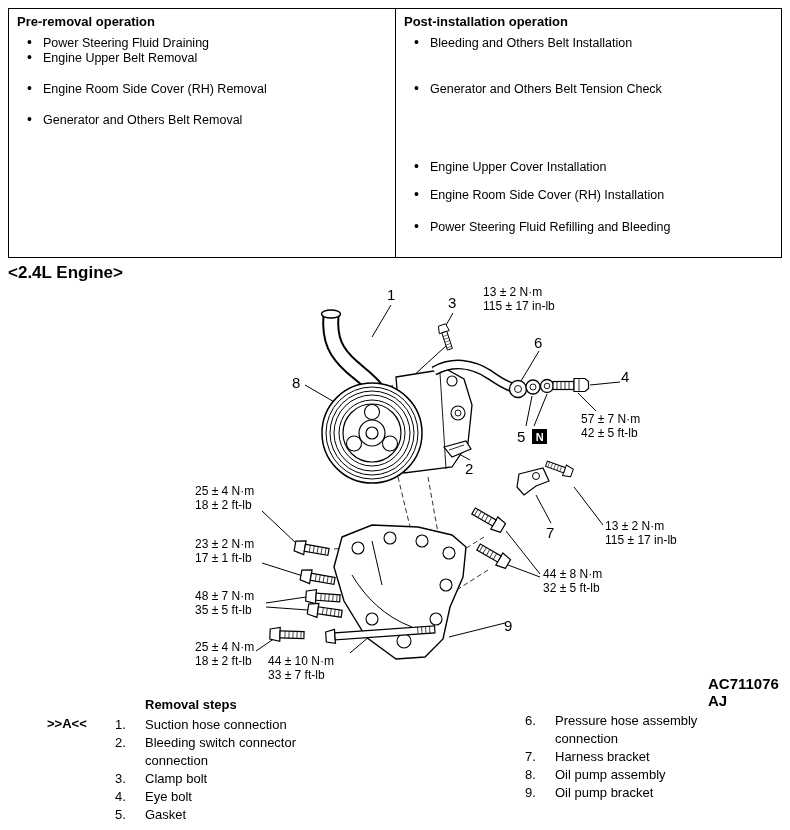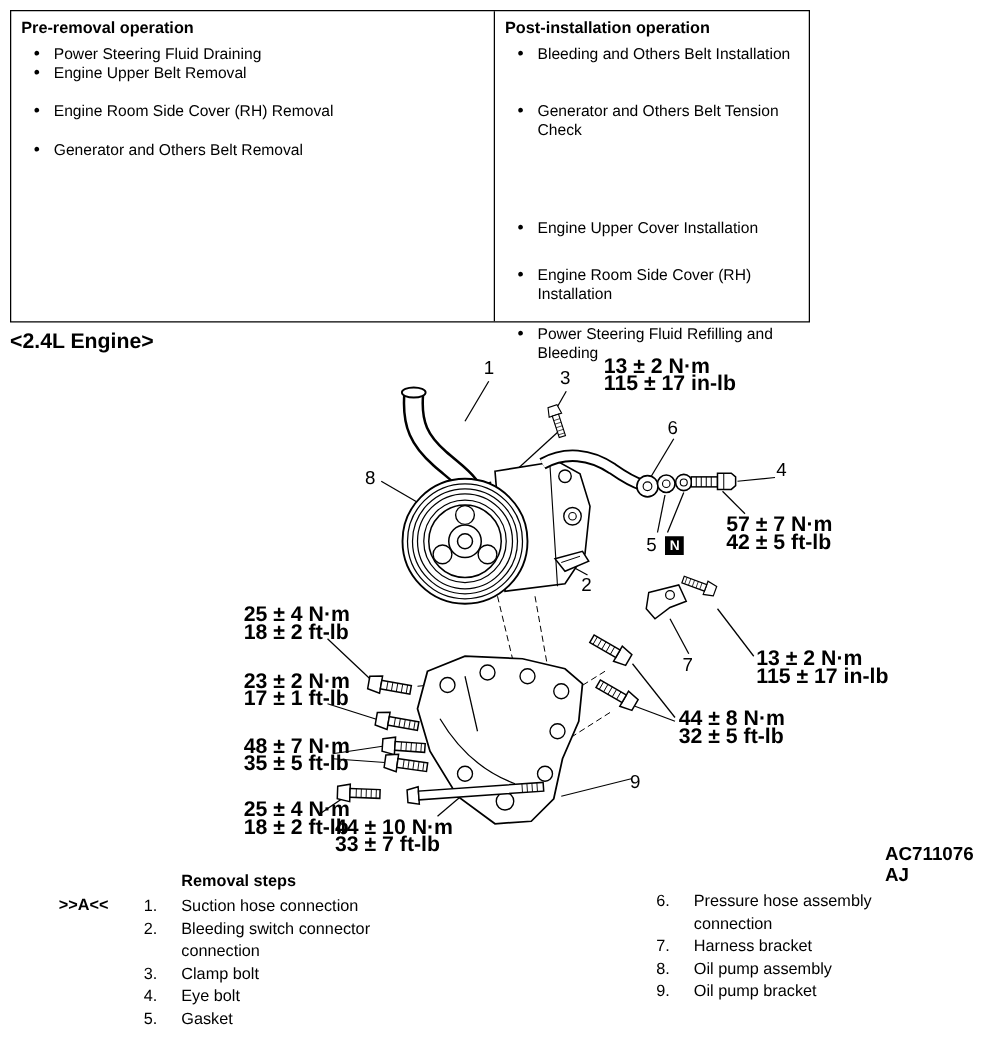--- a/index.html
+++ b/index.html
@@ -1,37 +1,37 @@
 <!DOCTYPE html>
 <html><head>
 <meta charset="utf-8">
 <style>
   * { margin:0; padding:0; box-sizing:border-box; }
   html,body { width:790px; height:830px; background:#fff; color:#000;
     font-family:"Liberation Sans", sans-serif; }
   body { position:relative; overflow:hidden; }
 
   
-  .op-table { position:absolute; left:8px; top:8px; width:640px; height:250px;
+  .op-table { position:absolute; left:8px; top:8px; width:774px; height:250px;
     border:1.5px solid #000; display:flex; }
   .op-cell { padding:5px 8px; }
   .op-cell.pre { width:387px; border-right:1.5px solid #000; }
   .op-cell.post { flex:1; }
   .op-header { font-weight:bold; font-size:13px; margin-bottom:7px; }
   .op-item { font-size:12.5px; line-height:15px; position:relative; padding-left:26px; }
   .op-item::before { content:"\2022"; position:absolute; left:10px; top:-1px; font-size:14px; }
 
   
   .engine-label { position:absolute; left:8px; top:263px; font-weight:bold; font-size:17px; }
 
   
   .diagram { position:absolute; left:0; top:285px; width:790px; height:412px; }
   .diagram svg { position:absolute; left:0; top:0; }
   .callout { position:absolute; font-size:15px; line-height:16px; }
-  .torque { position:absolute; font-weight:bold; font-size:17px; line-height:13.5px; white-space:nowrap; }
+  .torque { position:absolute; font-weight:normal; font-size:12px; line-height:13.5px; white-space:nowrap; }
   .n-row { position:absolute; display:flex; align-items:center; gap:7px; font-size:15px; }
   .n-box { display:inline-flex; width:15px; height:15px; background:#000; color:#fff;
     font-size:11px; font-weight:bold; align-items:center; justify-content:center; }
   .figcode { position:absolute; font-weight:bold; font-size:15px; }
 
   
   .steps { position:absolute; left:0; top:697px; width:670px; height:133px; font-size:13px; }
   .steps-title { position:absolute; left:145px; top:0; font-weight:bold; }
   .steps-marker { position:absolute; left:47px; top:19px; font-weight:bold; }
   .steps-col { position:absolute; }
@@ -50,21 +50,21 @@
     <div class="op-item">Power Steering Fluid Draining</div>
     <div class="op-item">Engine Upper Belt Removal</div>
     <div class="op-item" style="margin-top:16px">Engine Room Side Cover (RH) Removal</div>
     <div class="op-item" style="margin-top:16px">Generator and Others Belt Removal</div>
   </div>
   <div class="op-cell post">
     <div class="op-header">Post-installation operation</div>
     <div class="op-item">Bleeding and Others Belt Installation</div>
     <div class="op-item" style="margin-top:31px">Generator and Others Belt Tension Check</div>
     <div class="op-item" style="margin-top:63px">Engine Upper Cover Installation</div>
-    <div class="op-item" style="margin-top:23px">Engine Room Side Cover (RH) Installation</div>
+    <div class="op-item" style="margin-top:13px">Engine Room Side Cover (RH) Installation</div>
     <div class="op-item" style="margin-top:17px">Power Steering Fluid Refilling and Bleeding</div>
   </div>
 </div>
 
 <div class="engine-label">&lt;2.4L Engine&gt;</div>
 
 <div class="diagram">
   <svg width="790" height="412" viewBox="0 0 790 412">
     <defs>
       <g id="bolt">

